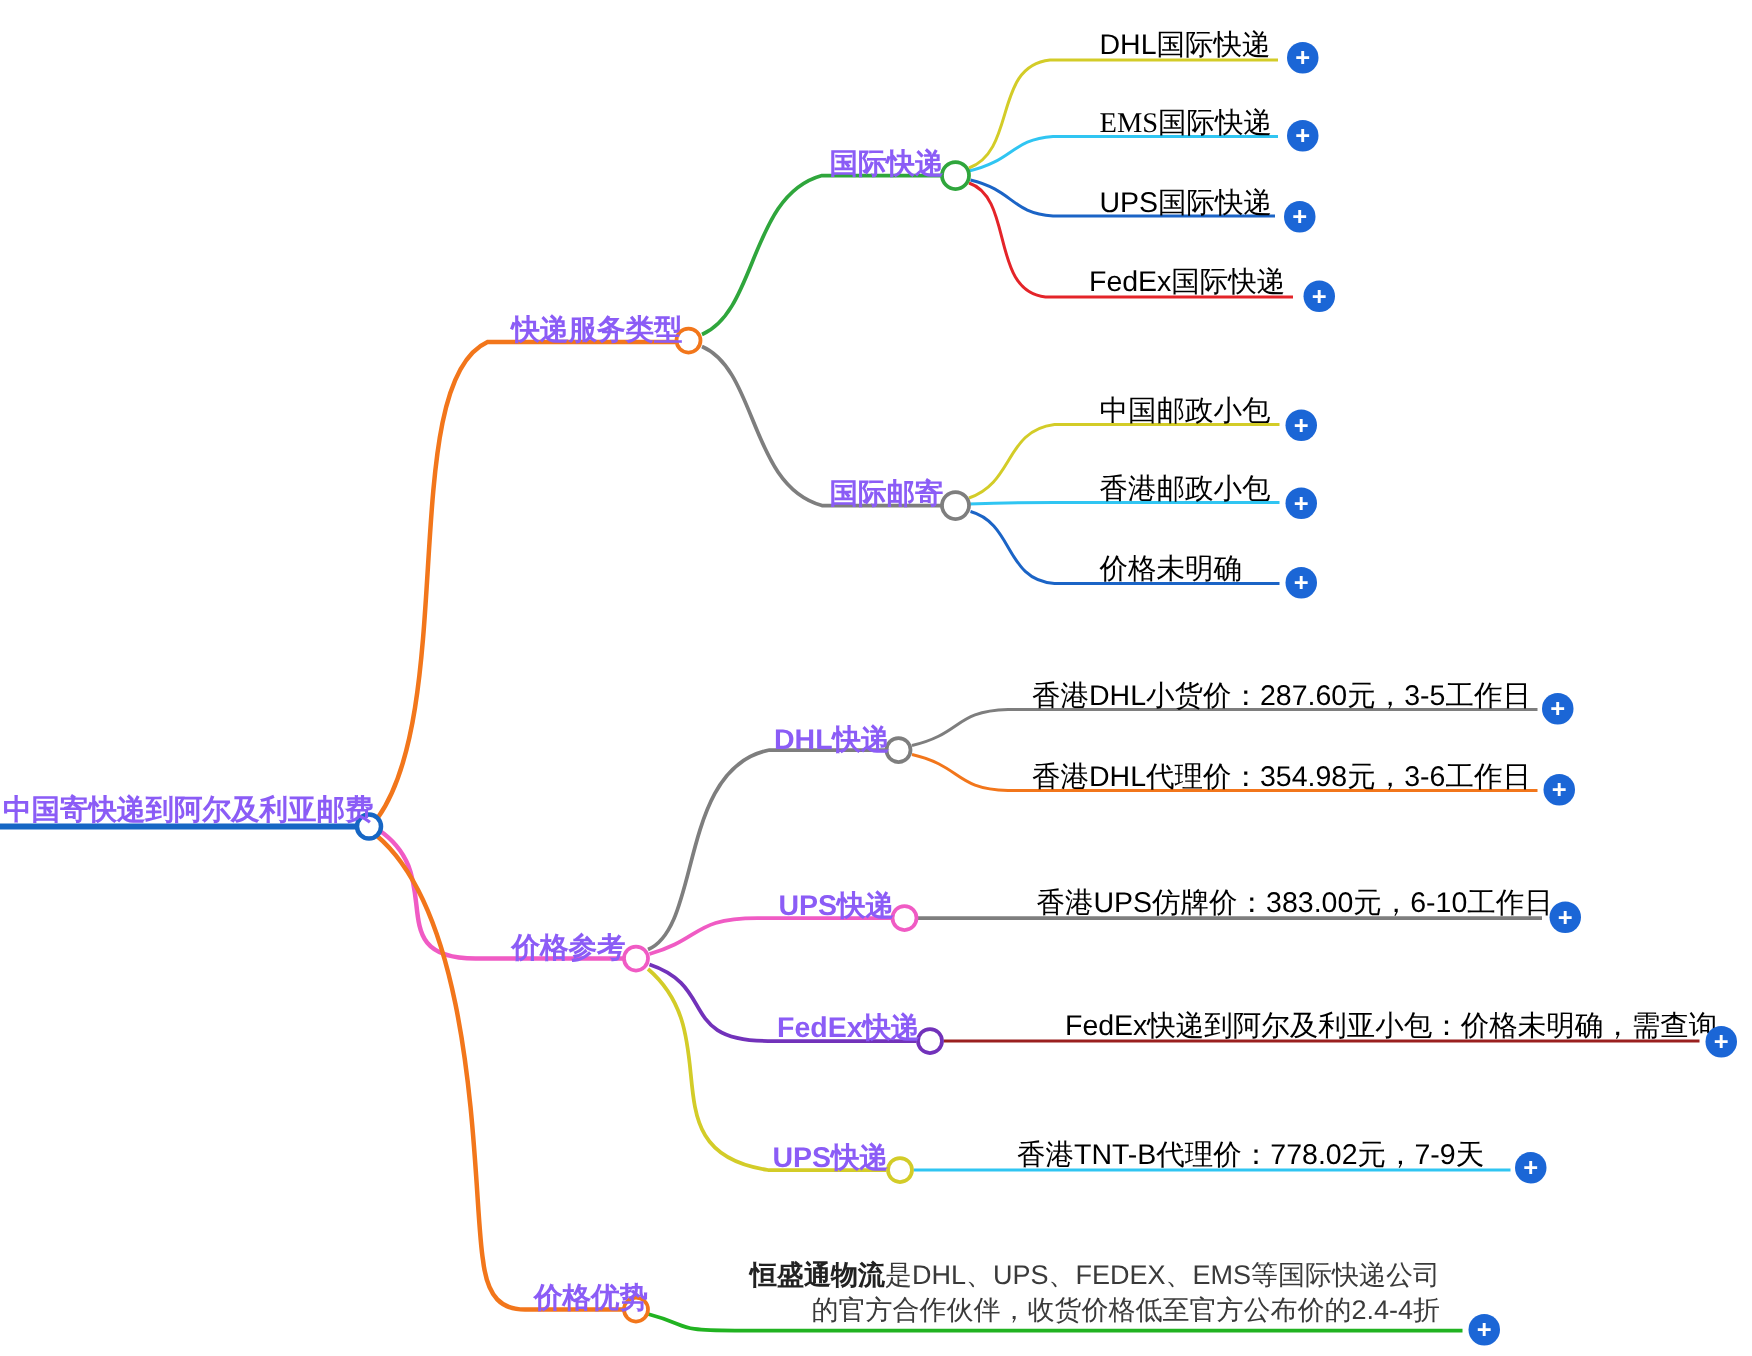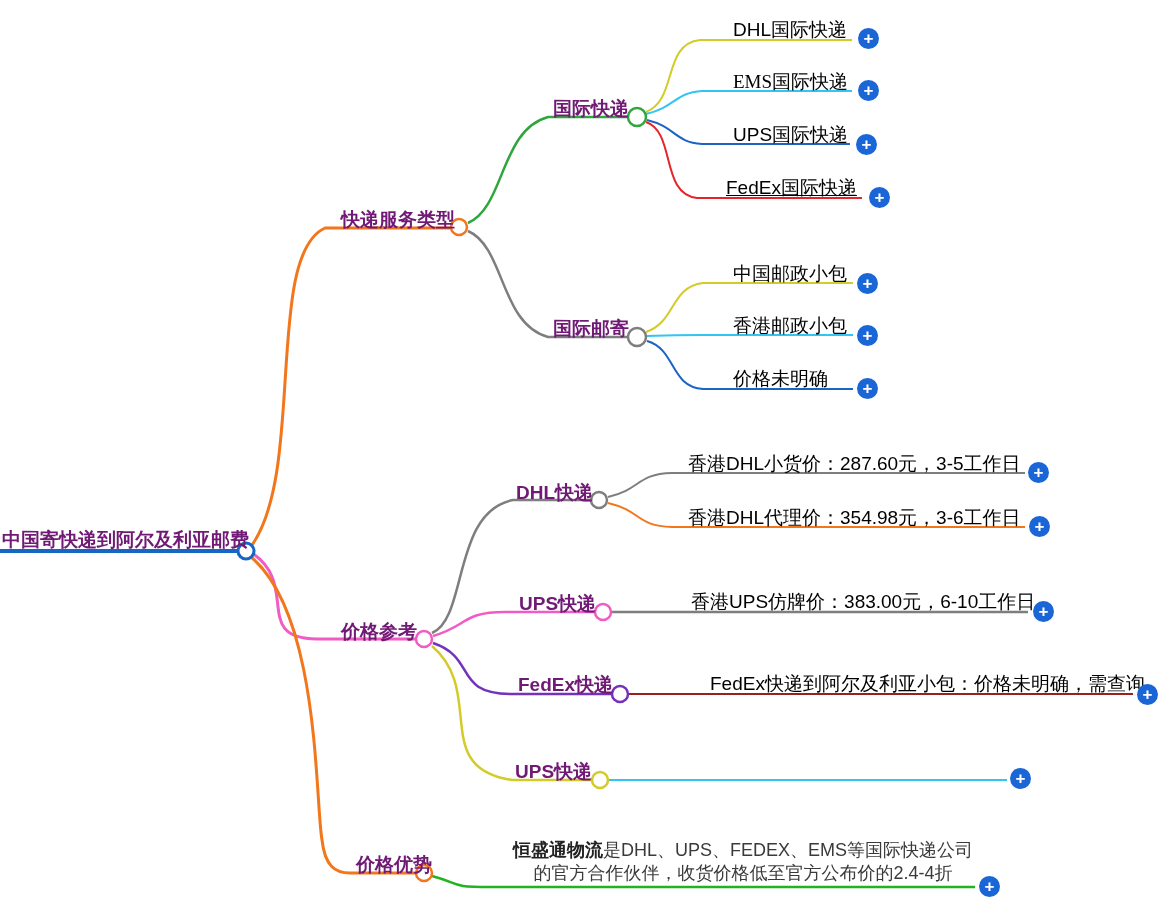--- a/index.html
+++ b/index.html
@@ -3,29 +3,29 @@
 <meta charset="utf-8">
 <style>
   html,body{margin:0;padding:0;background:#fff;}
   #canvas{
     position:relative;width:1168px;height:904px;background:#ffffff;overflow:hidden;
     font-family:"Liberation Sans",sans-serif;
   }
   svg.links{position:absolute;left:0;top:0;}
   .lbl{
     position:absolute;white-space:nowrap;
-    font:bold 19px "Liberation Sans",sans-serif;color:#701a75;
+    font:bold 19px "Liberation Sans",sans-serif;color:#8b5cf6;
   }
   .leaf{
     position:absolute;white-space:nowrap;
     font:19px "Liberation Sans",sans-serif;color:#000000;
   }
   .note{
-    position:absolute;left:490px;top:839px;width:470px;text-align:center;
-    font:18px "Liberation Sans",sans-serif;color:#3a3a3a;line-height:23px;margin-left:18px;
+    position:absolute;left:490px;top:839px;width:470px;text-align:right;
+    font:18px "Liberation Sans",sans-serif;color:#3a3a3a;line-height:23px;
   }
   .note b{color:#222;}
   .plus{
     position:absolute;width:21px;height:21px;border-radius:50%;
     background:#1B66D6;color:#ffffff;display:flex;align-items:center;justify-content:center;
     font:bold 17px "Liberation Sans",sans-serif;line-height:1;cursor:pointer;
   }
 </style>
 </head>
 <body>
@@ -85,30 +85,31 @@
   <div class="lbl" style="left:341px;top:619px;">价格参考</div>
   <div class="lbl" style="left:516px;top:480px;">DHL快递</div>
   <div class="lbl" style="left:519px;top:591px;">UPS快递</div>
   <div class="lbl" style="left:518px;top:672px;">FedEx快递</div>
   <div class="lbl" style="left:515px;top:759px;">UPS快递</div>
   <div class="lbl" style="left:356px;top:852px;">价格优势</div>
 
   <div class="leaf" style="left:733px;top:17px;">DHL国际快递</div>
   <div class="leaf" style="left:733px;top:69px;font-family:Liberation Serif, serif;">EMS国际快递</div>
   <div class="leaf" style="left:733px;top:122px;">UPS国际快递</div>
-  <div class="leaf" style="left:726px;top:175px;text-decoration:underline;">FedEx国际快递</div>
+  <div class="leaf" style="left:726px;top:175px;">FedEx国际快递</div>
 
   <div class="leaf" style="left:733px;top:261px;">中国邮政小包</div>
   <div class="leaf" style="left:733px;top:313px;">香港邮政小包</div>
   <div class="leaf" style="left:733px;top:366px;">价格未明确</div>
 
   <div class="leaf" style="left:688px;top:451px;">香港DHL小货价：287.60元，3-5工作日</div>
   <div class="leaf" style="left:688px;top:505px;">香港DHL代理价：354.98元，3-6工作日</div>
   <div class="leaf" style="left:691px;top:589px;">香港UPS仿牌价：383.00元，6-10工作日</div>
   <div class="leaf" style="left:710px;top:671px;">FedEx快递到阿尔及利亚小包：价格未明确，需查询</div>
+  <div class="leaf" style="left:678px;top:757px;">香港TNT-B代理价：778.02元，7-9天</div>
 
   <div class="note"><b>恒盛通物流</b><span>是DHL、UPS、FEDEX、EMS等国际快递公司的官方合作伙伴，收货价格低至官方公布价的2.4-4折</span></div>
 
   <div class="plus" style="left:858px;top:28px;">+</div>
   <div class="plus" style="left:858px;top:80px;">+</div>
   <div class="plus" style="left:856px;top:134px;">+</div>
   <div class="plus" style="left:869px;top:187px;">+</div>
   <div class="plus" style="left:857px;top:273px;">+</div>
   <div class="plus" style="left:857px;top:325px;">+</div>
   <div class="plus" style="left:857px;top:378px;">+</div>

